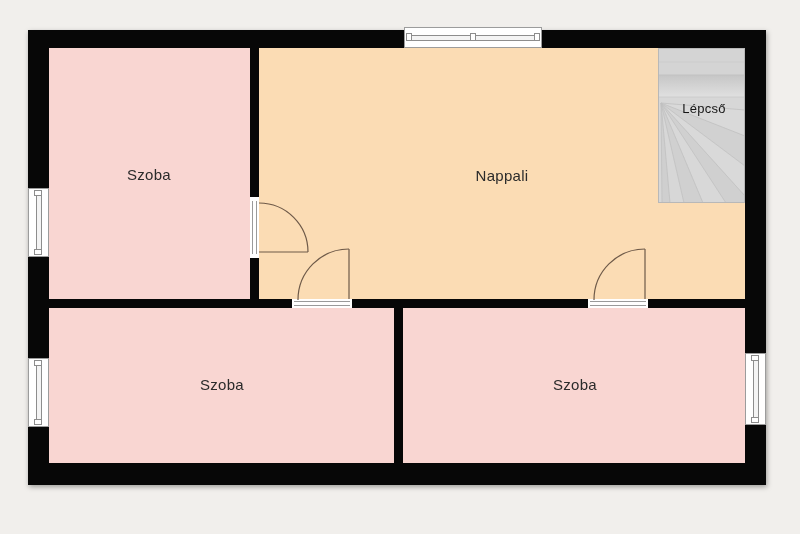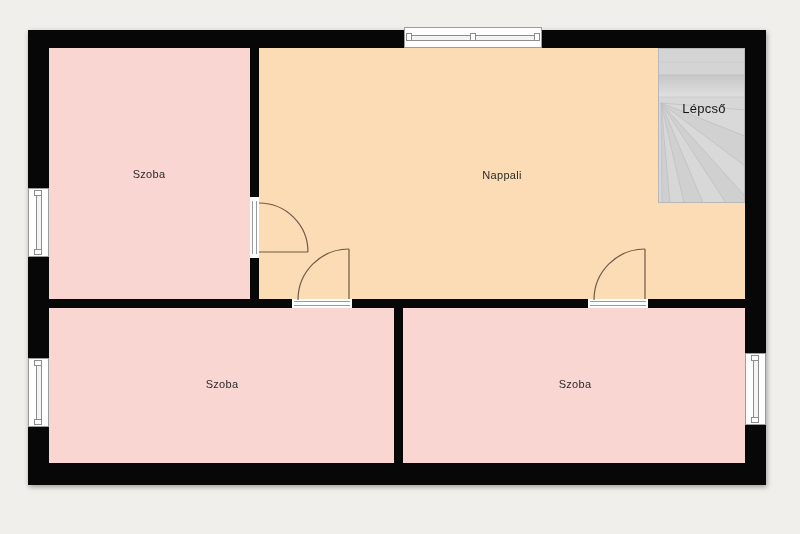--- a/index.html
+++ b/index.html
@@ -17,21 +17,21 @@
   .room { position:absolute; }
   .room-pink   { background:var(--room-pink,#f9d6d2); }
   .room-living { background:var(--room-living,#fbdcb4); }
   .room-szoba-tl { left:49px;  top:48px;  width:201px; height:251px; }
   .room-nappali  { left:259px; top:48px;  width:486px; height:251px; }
   .room-szoba-bl { left:49px;  top:308px; width:345px; height:155px; }
   .room-szoba-br { left:403px; top:308px; width:342px; height:155px; }
 
   .room-label {
     position:absolute; transform:translate(-50%,-50%);
-    font-size:11px; color:var(--label-text,#2b2b2b);
+    font-size:15px; color:var(--label-text,#2b2b2b);
     letter-spacing:.3px; white-space:nowrap;
   }
   .lbl-szoba-tl { left:149px; top:174px; }
   .lbl-nappali  { left:502px; top:175px; }
   .lbl-szoba-bl { left:222px; top:384px; }
   .lbl-szoba-br { left:575px; top:384px; }
   .lbl-lepcso   { left:704px; top:108px; font-size:13px; color:#161616; }
 
   
   .stairs-area { position:absolute; left:658px; top:48px; width:87px; height:155px; }

